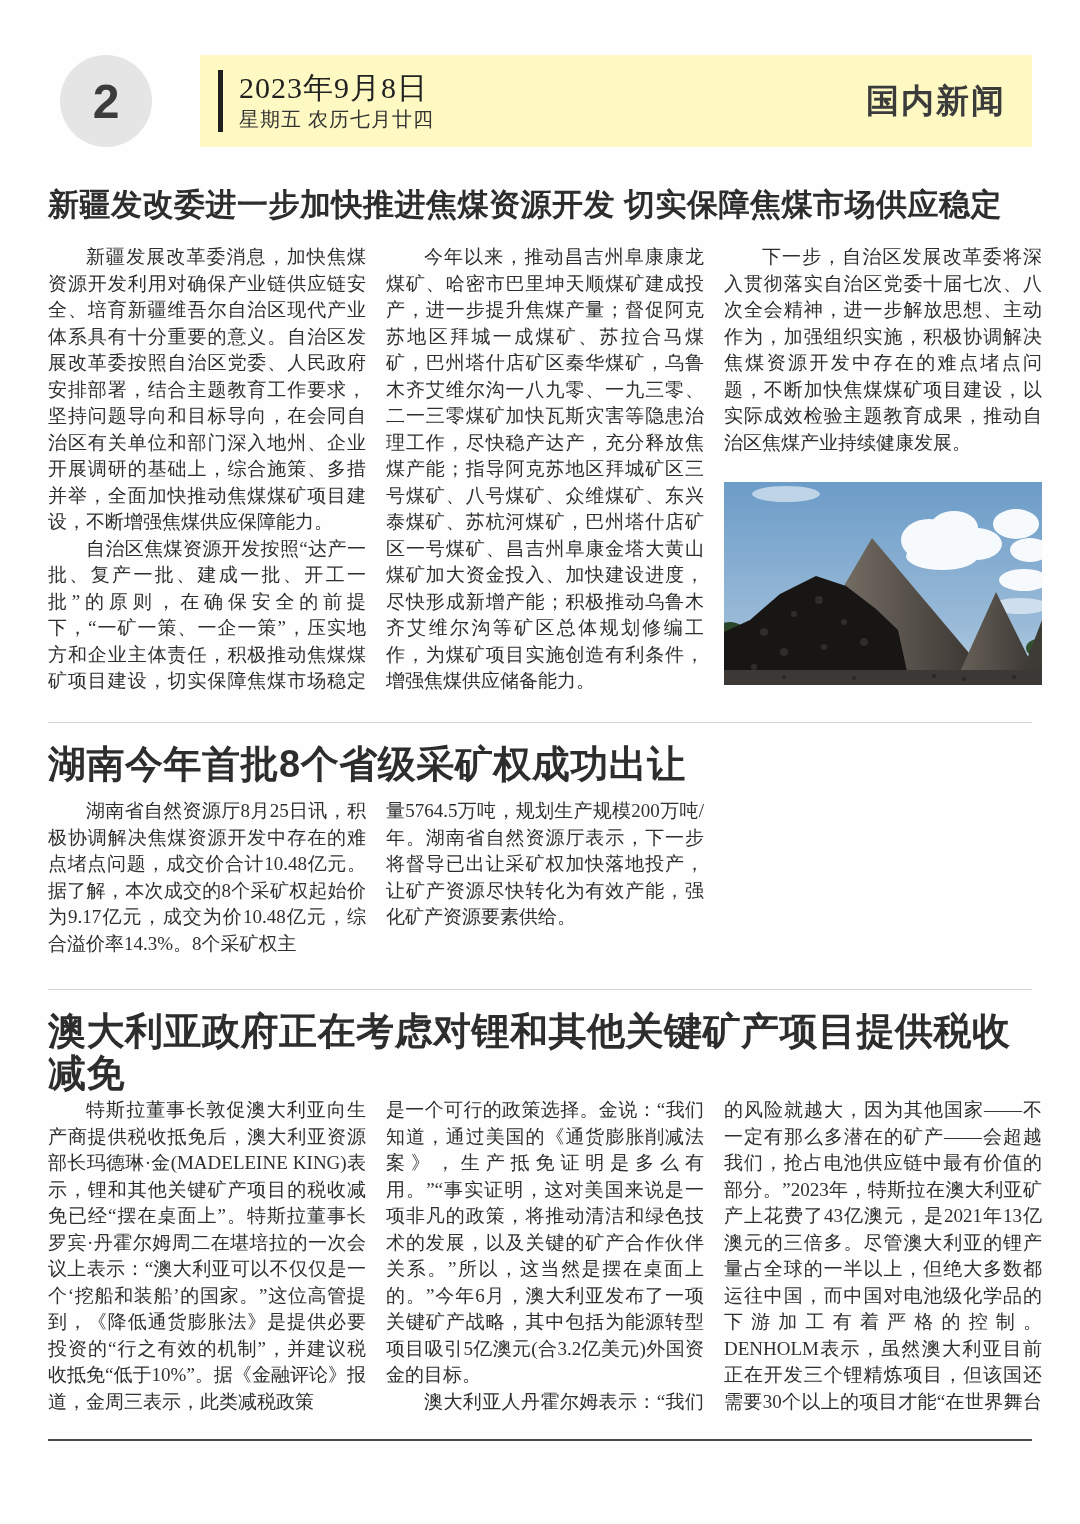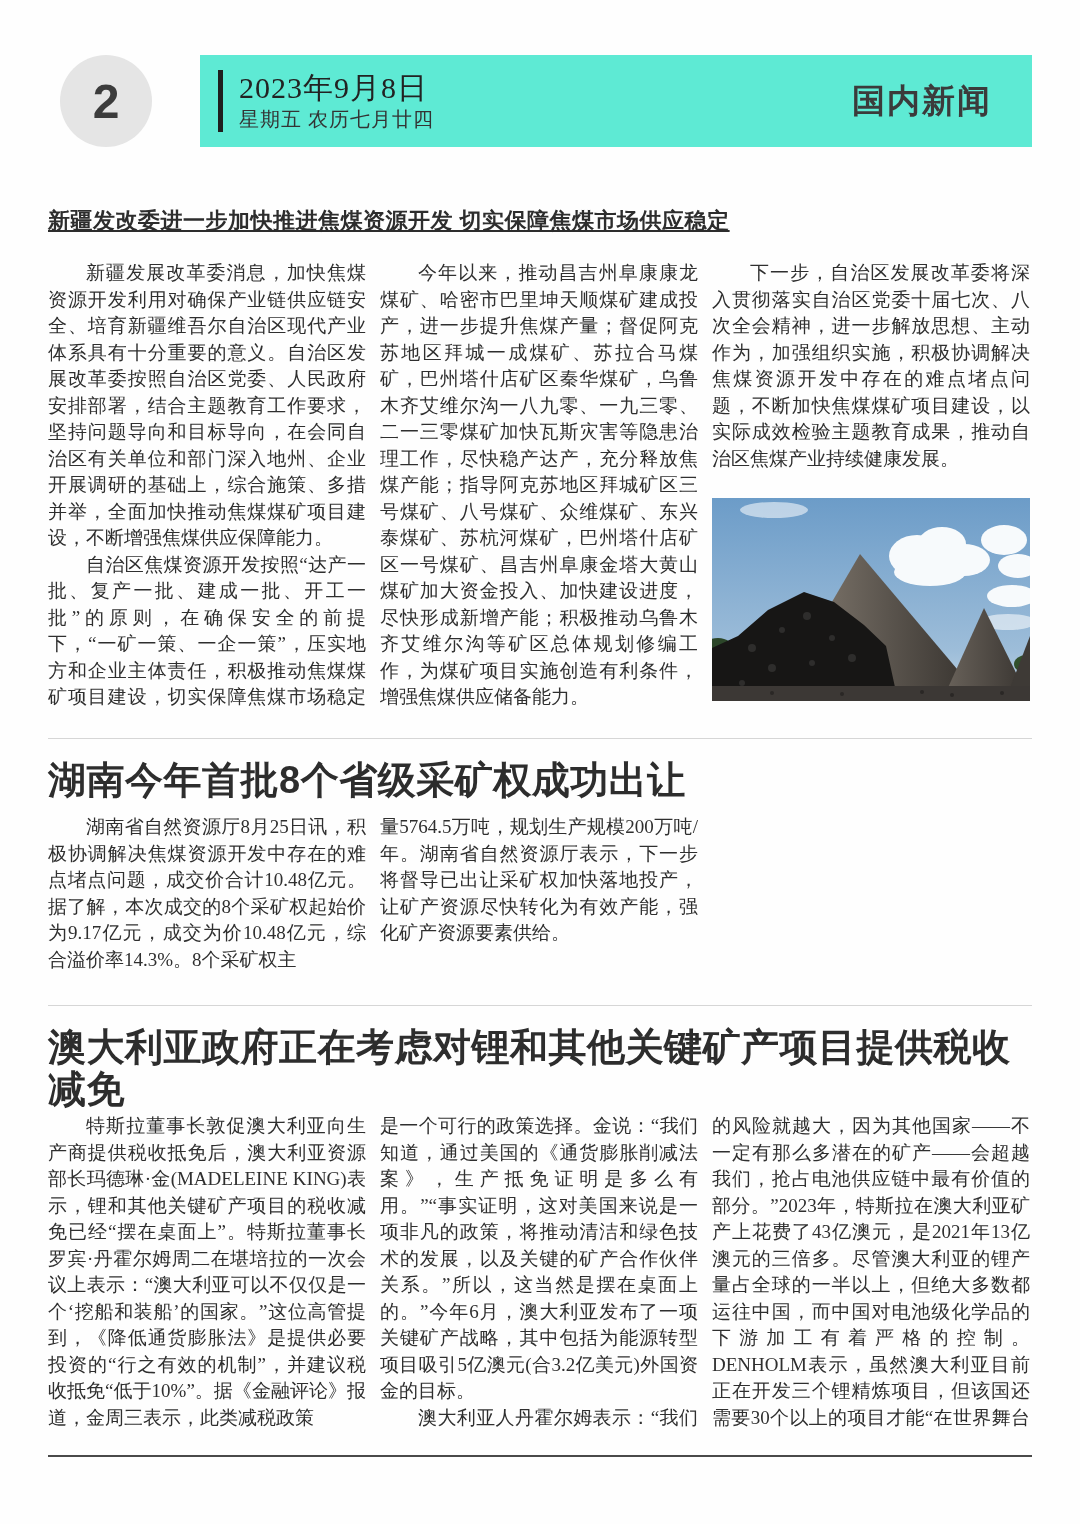--- a/index.html
+++ b/index.html
@@ -22,44 +22,44 @@
     width: 92px; height: 92px; border-radius: 50%;
     background: #e5e5e5;
     display: flex; align-items: center; justify-content: center;
     font-family: "Liberation Sans", sans-serif;
     font-weight: 700; font-size: 48px; color: #3c3c3c;
     flex: 0 0 auto;
     margin-left: 12px;
   }
   .header-band {
     flex: 1; margin-left: 48px;
-    background: #5eead4;
+    background: #fef9c3;
     display: flex; align-items: center;
-    padding: 0 40px 0 18px;
+    padding: 0 26px 0 18px;
   }
   .date-rule { width: 5px; height: 62px; background: #1f1f1f; margin-right: 16px; flex: 0 0 auto; }
   .date-block { display: flex; flex-direction: column; justify-content: center; }
   .date-main { font-size: 30px; color: #222; letter-spacing: 1px; line-height: 36px; }
   .date-sub { font-size: 20px; color: #333; letter-spacing: 1px; }
   .section-name {
     margin-left: auto;
     font-family: "Liberation Sans", sans-serif;
     font-weight: 700; font-size: 33px; color: #3b3b3b; letter-spacing: 2px;
   }
 
   
   .headline {
     font-family: "Liberation Sans", sans-serif;
     font-weight: 700; color: #2d2d2d;
   }
-  .headline-1 { font-size: 22px; line-height: 47px; margin-top: 50px; letter-spacing: 0.5px; text-decoration: underline; }
+  .headline-1 { font-size: 31px; line-height: 47px; margin-top: 34px; letter-spacing: 0.5px; }
   .headline-2 { font-size: 38px; line-height: 42px; margin-top: 20px; letter-spacing: 0.5px; }
 
   
-  .cols { display: flex; gap: 14px; }
+  .cols { display: flex; gap: 20px; }
   .col { width: 318px; flex: 0 0 auto; overflow: hidden; }
   .cols-a1 { margin-top: 16px; }
   .cols-a1 .col { height: 452px; }
   .cols-a2 { margin-top: 13px; }
   .cols-a2 .col { height: 187px; }
   .cols-a3 { margin-top: 3px; }
   .cols-a3 .col { height: 319px; }
   .col p {
     font-size: 19px; line-height: 26.5px;
     text-align: justify;

